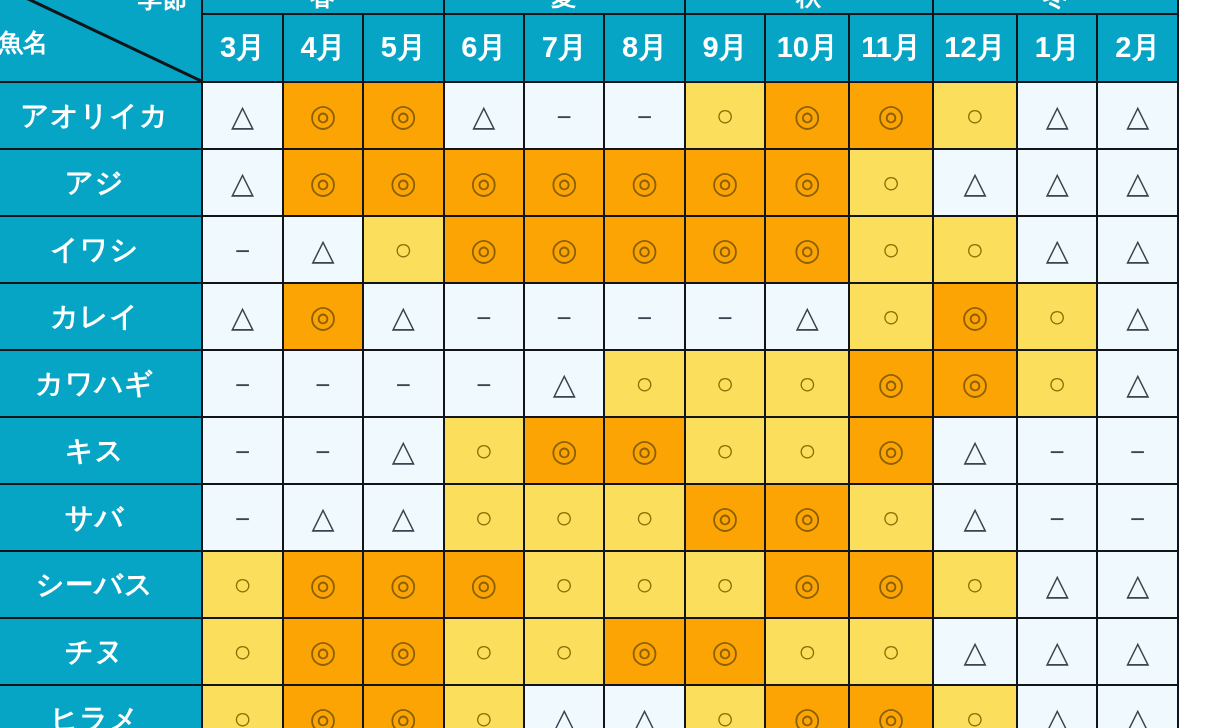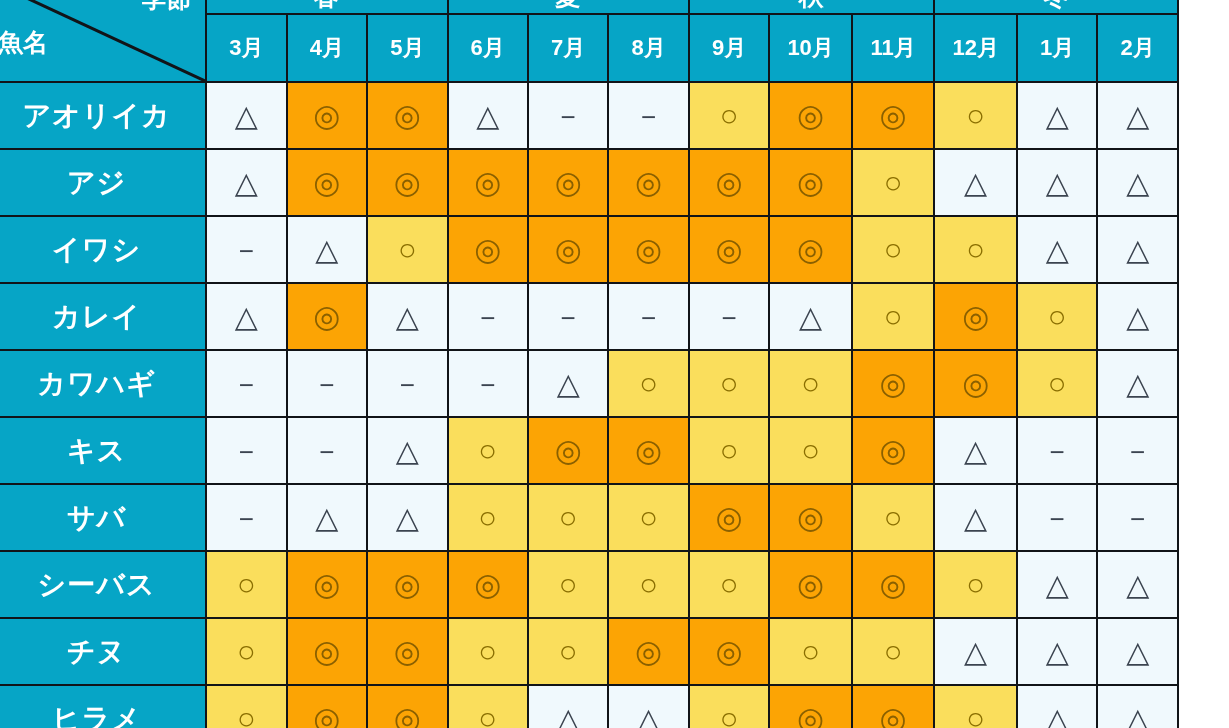--- a/index.html
+++ b/index.html
@@ -39,21 +39,21 @@
     background: #06A5C6;
     color: #ffffff;
   }
   .season {
     height: 30px;
     font-size: 25px;
     letter-spacing: 1px;
   }
   .month {
     height: 68px;
-    font-size: 22px;
+    font-size: 29px;
     letter-spacing: 0px;
     white-space: nowrap;
   }
   
   .corner {
     position: relative;
     background: #06A5C6;
     overflow: hidden;
     padding: 0;
   }

